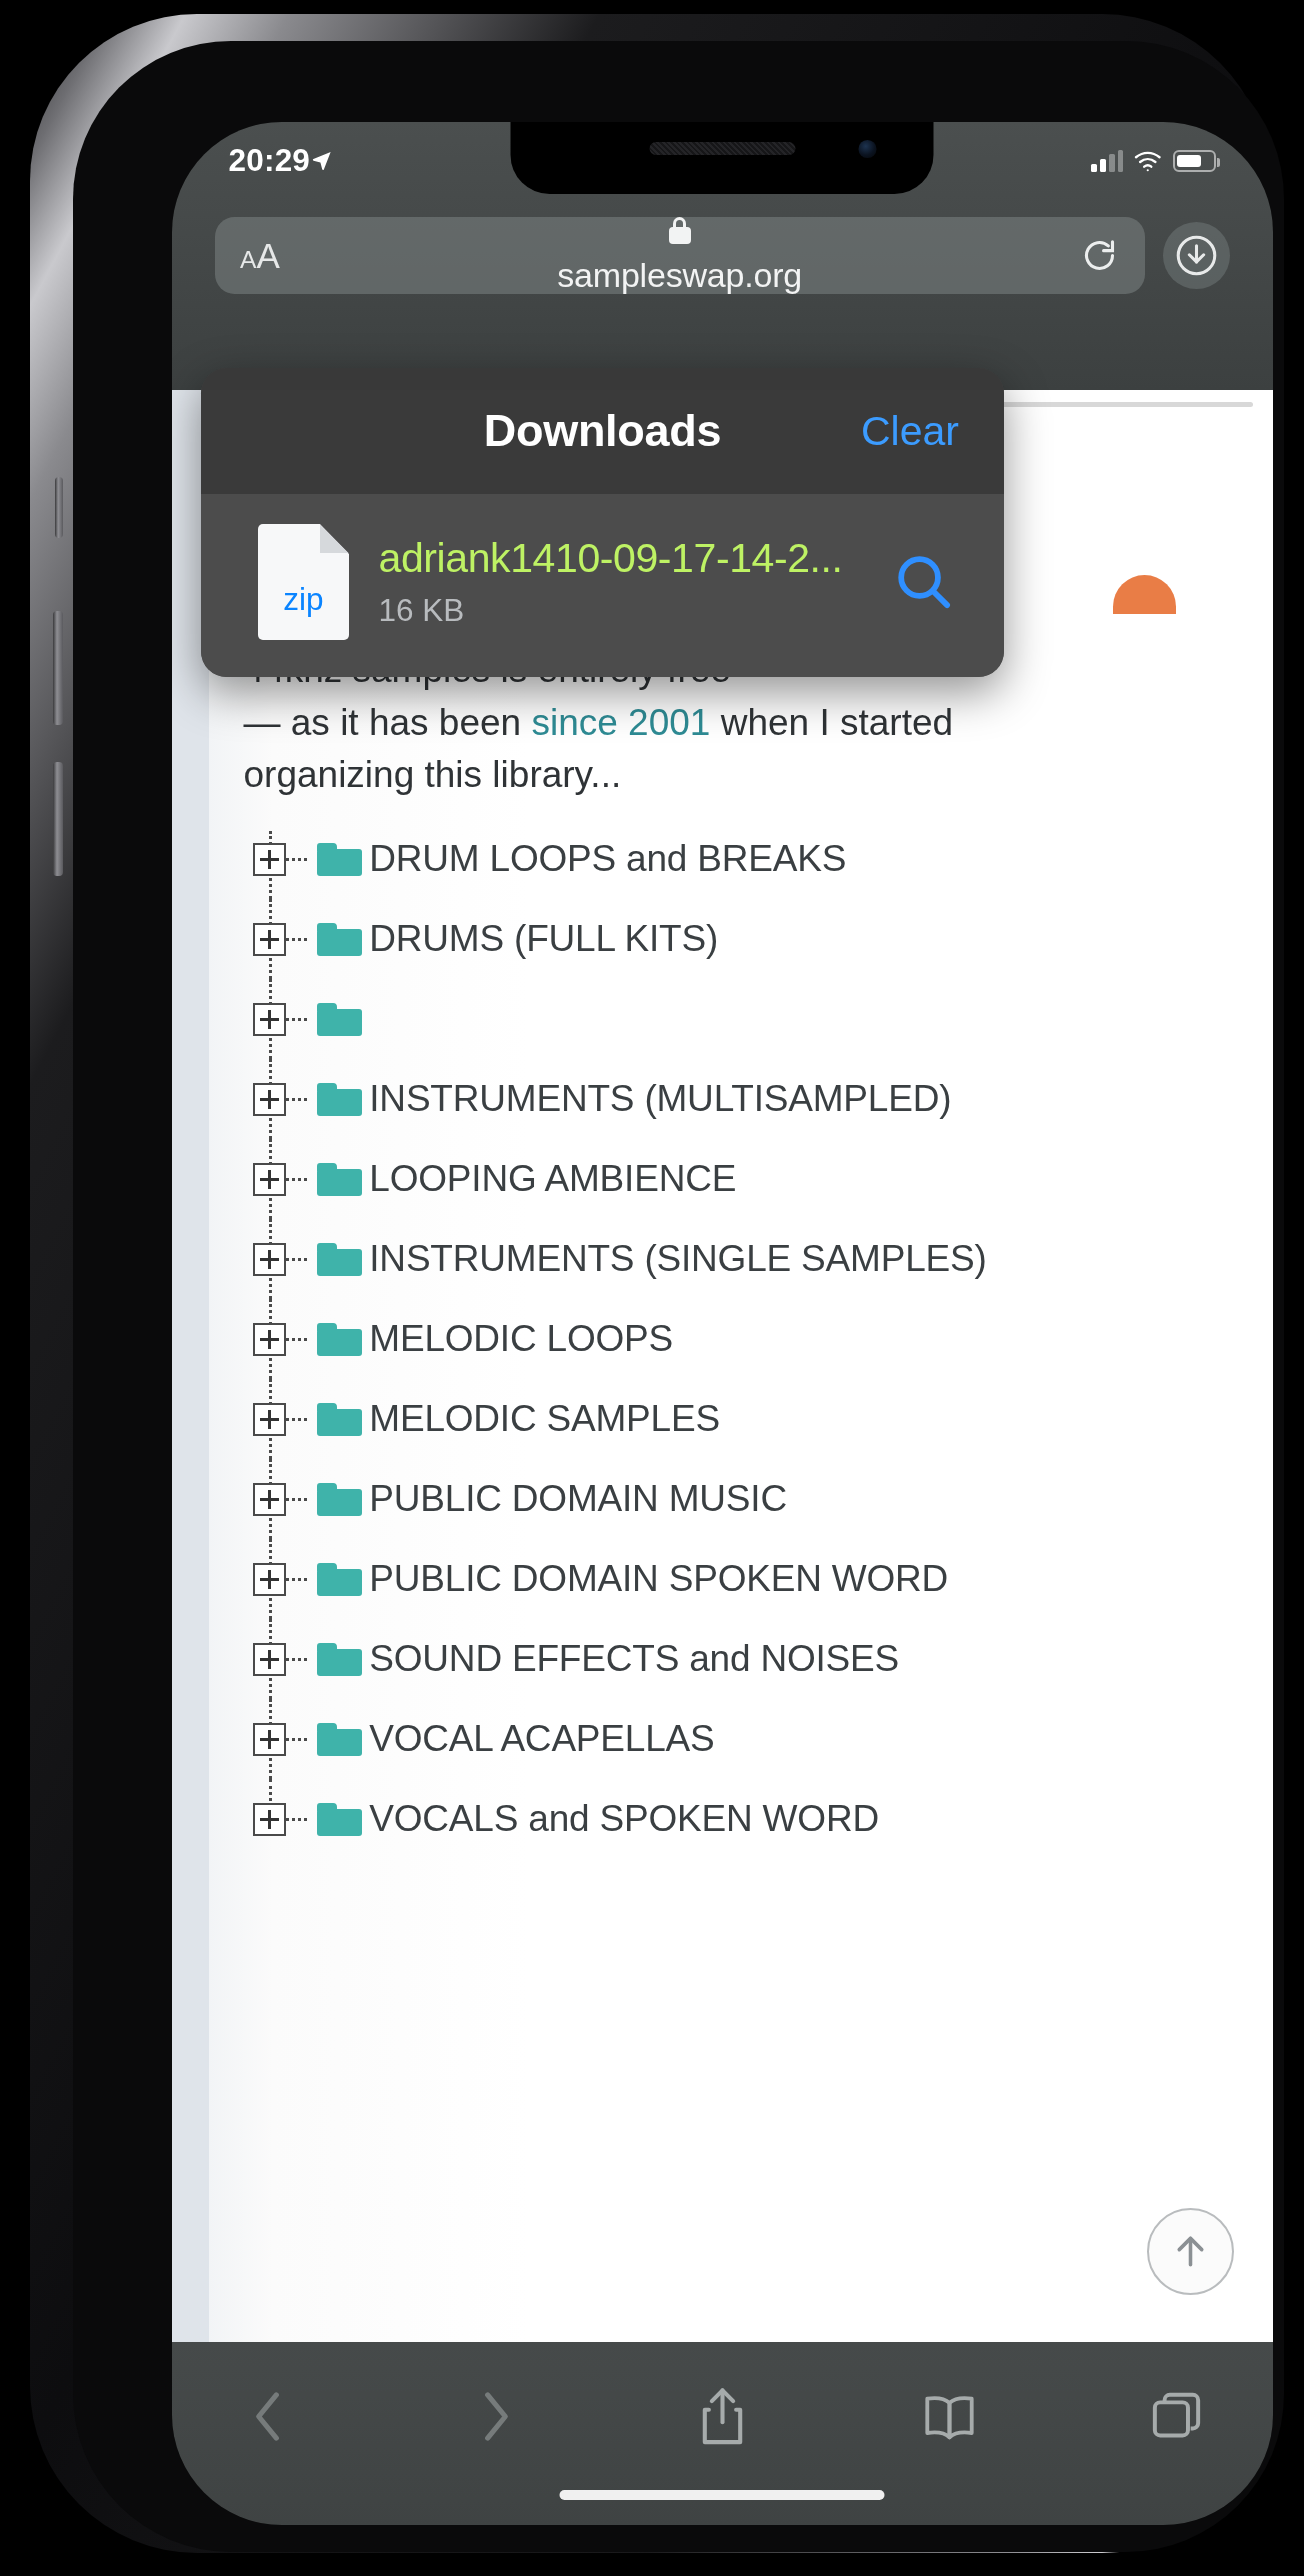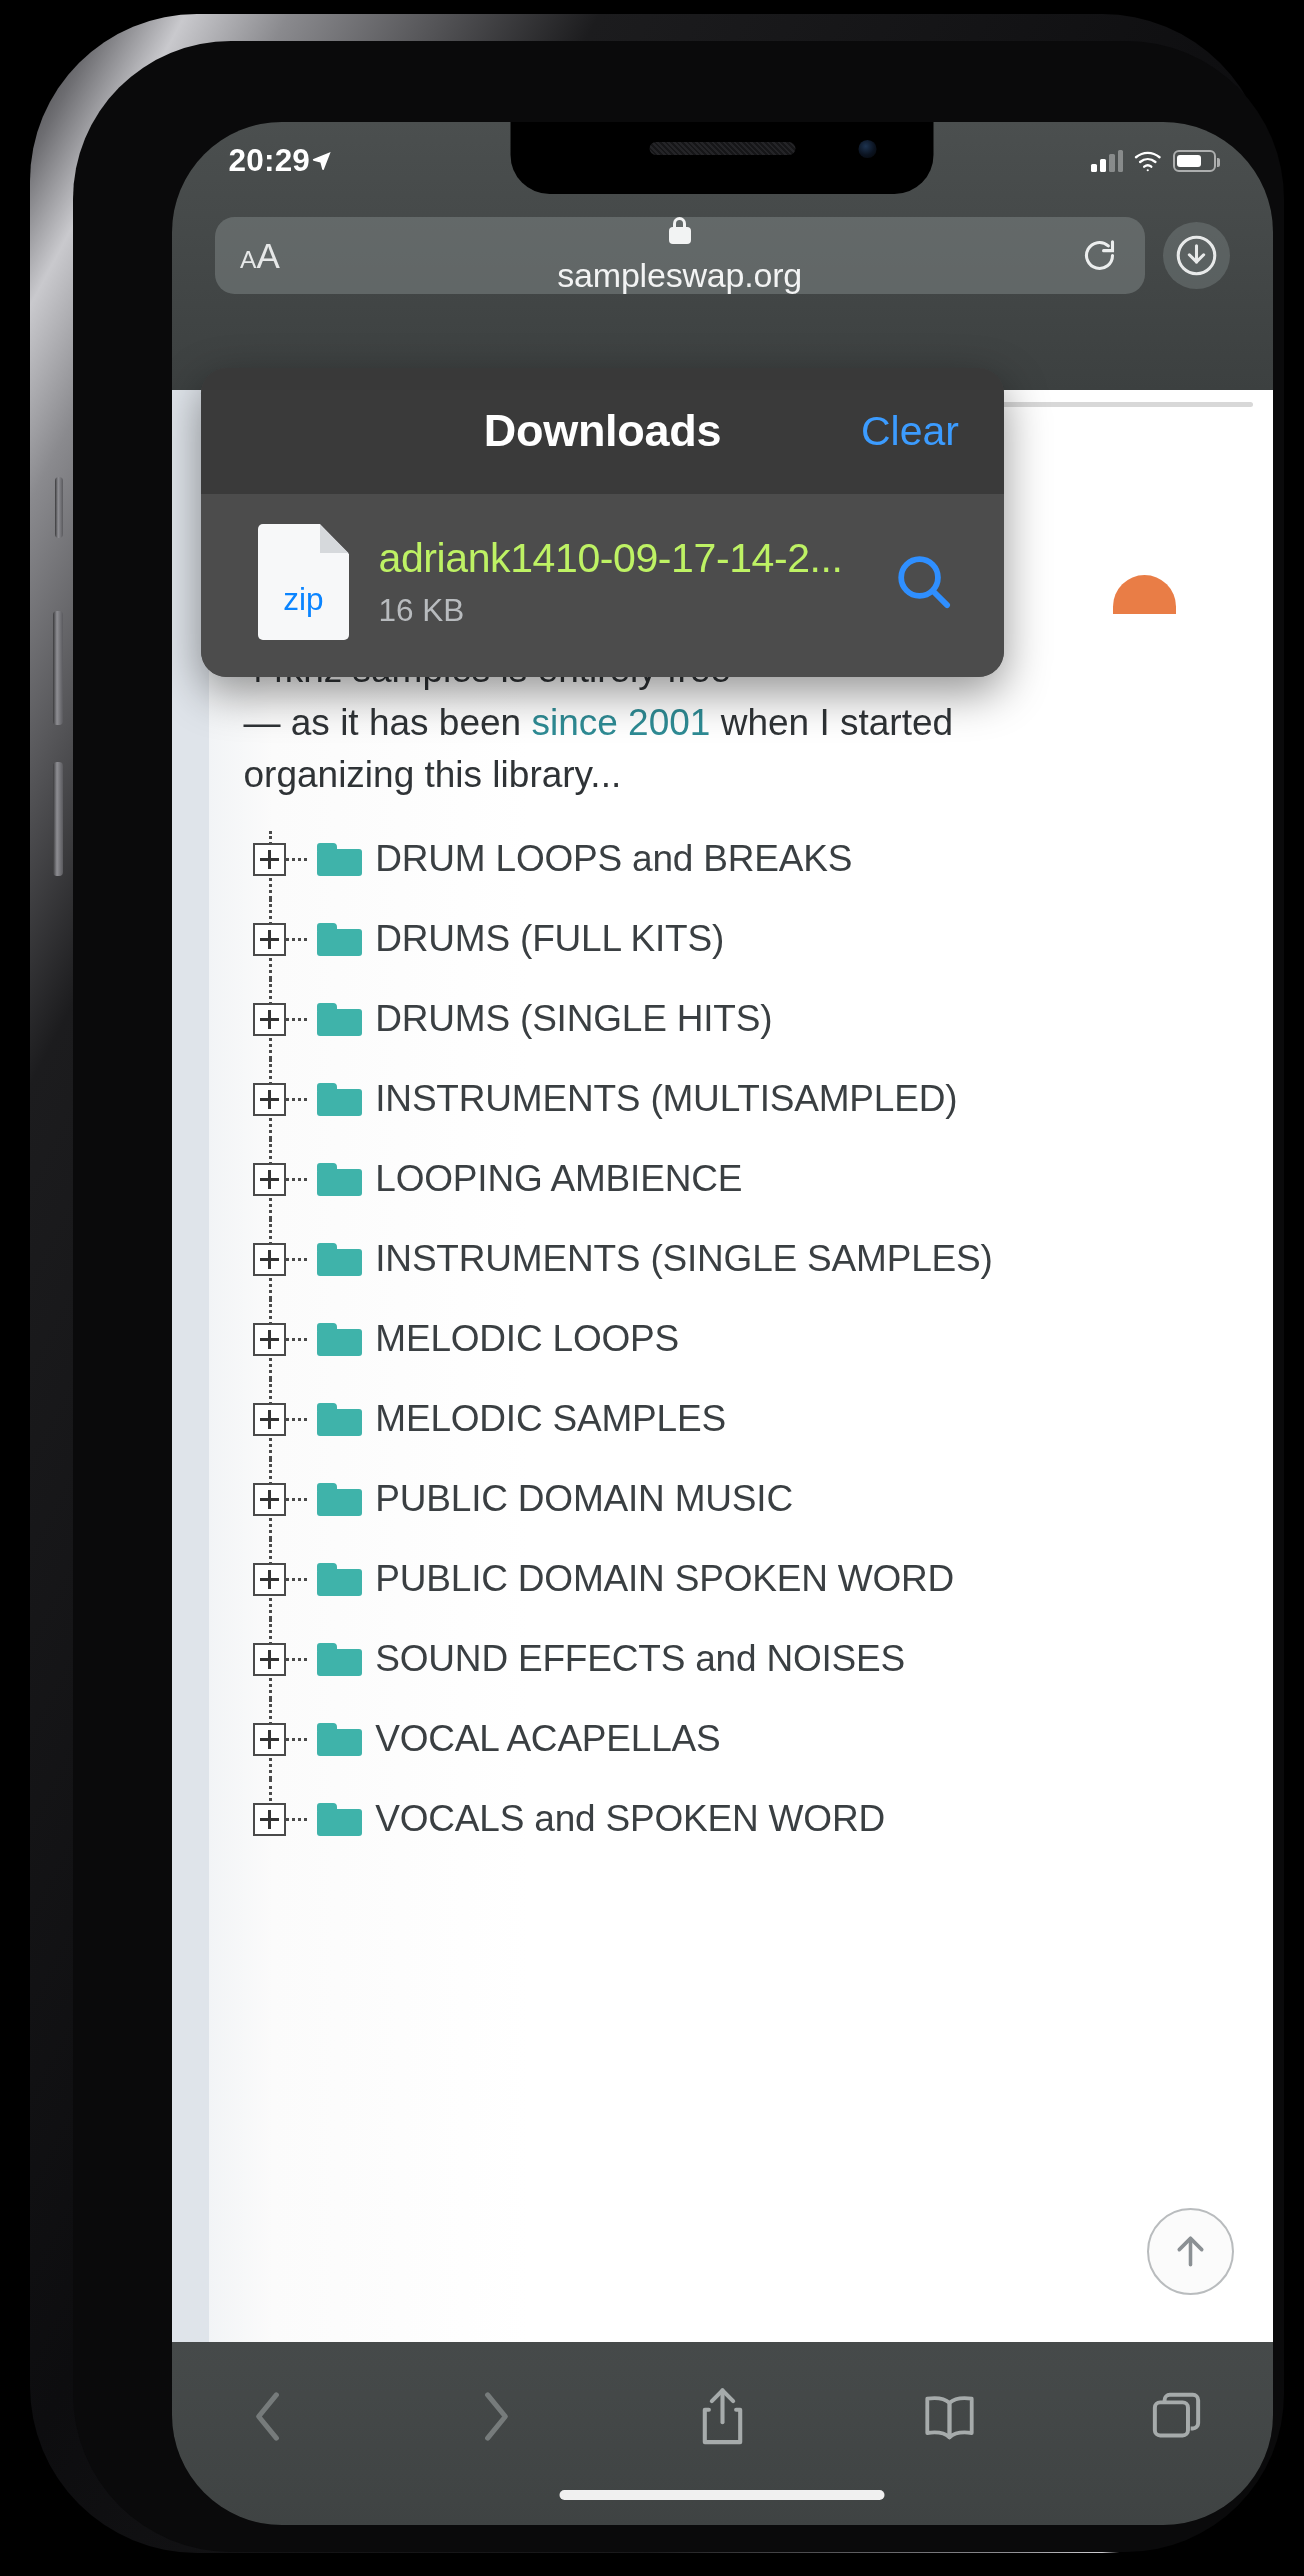--- a/index.html
+++ b/index.html
@@ -156,21 +156,21 @@
   }
   .plusbox::before, .plusbox::after { content: ""; position: absolute; background: #333; }
   .plusbox::before { width: 18.7px; height: 2.6px; }
   .plusbox::after  { height: 18.7px; width: 2.6px; }
   .elbow { width: 21.7px; height: 0; border-top: 3px dotted #4a4a4a; flex: none; }
   .folder { width: 45px; height: 33px; position: relative; flex: none; margin-left: 9.8px; }
   .folder .tab { position: absolute; left: 0; top: 0; width: 19.7px; height: 7.9px;
     background: #3fb3aa; border-radius: 3px 3.9px 0 0; }
   .folder .body { position: absolute; left: 0; top: 5.9px; width: 45px; height: 27.6px;
     background: #3fb3aa; border-radius: 3px; }
-  .tree-label { margin-left: 13px; font-size: 37px; color: #3a3f42; letter-spacing: -0.2px;
+  .tree-label { margin-left: 7px; font-size: 37px; color: #3a3f42; letter-spacing: -0.2px;
     white-space: nowrap; }
 
   .scroll-top-btn {
     position: absolute; right: 39px; bottom: 47px; width: 87px; height: 87px;
     border-radius: 50%; background: rgba(250,250,250,0.88);
     border: 2.5px solid #b9bcbe; display: flex; align-items: center; justify-content: center;
   }
   .orange-blob { position: absolute; right: 97px; top: 185px; width: 63px; height: 39px;
     background: #e8763c; border-radius: 39px 39px 0 0; opacity: .95; }
 
@@ -271,21 +271,20 @@
                   <span class="tree-label">DRUMS (FULL KITS)</span>
                 </div>
                 <div class="tree-row">
                   <span class="rail"></span>
                   <span class="plusbox"></span>
                   <span class="elbow"></span>
                   <span class="folder">
                     <span class="tab"></span>
                     <span class="body"></span>
                   </span>
-                  <span class="tree-label">DRUMS (SINGLE HITS)</span>
                 </div>
                 <div class="tree-row">
                   <span class="rail"></span>
                   <span class="plusbox"></span>
                   <span class="elbow"></span>
                   <span class="folder">
                     <span class="tab"></span>
                     <span class="body"></span>
                   </span>
                   <span class="tree-label">INSTRUMENTS (MULTISAMPLED)</span>

